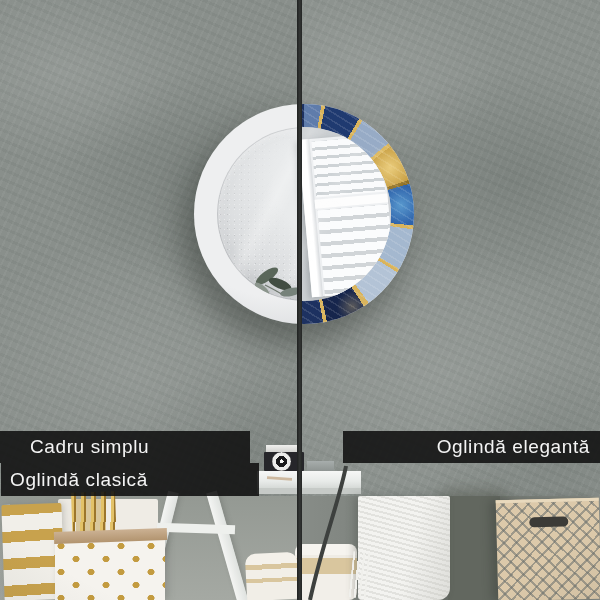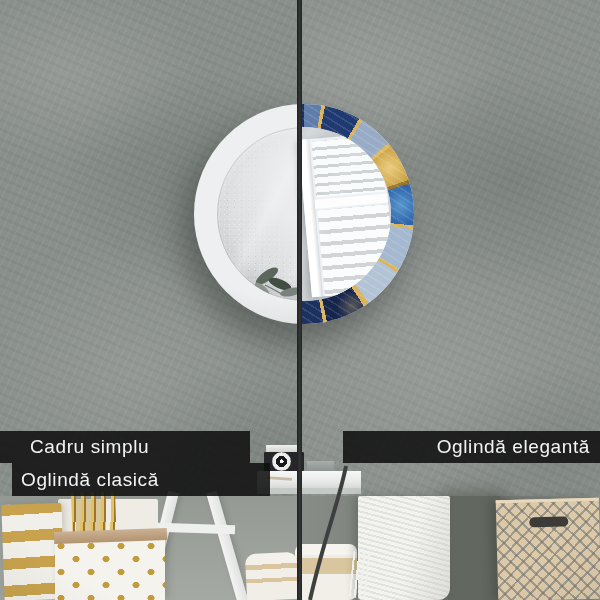--- a/index.html
+++ b/index.html
@@ -133,21 +133,21 @@
 
   
   .vignette{inset:0;z-index:40;pointer-events:none;
     background:radial-gradient(ellipse 120% 110% at 50% 42%, transparent 58%, rgba(33,42,38,.24) 100%);}
   .divider{left:297px;top:0;width:5px;height:600px;z-index:50;
     background:linear-gradient(90deg,#1f2120,#343635 55%,#232524);}
 
   .bar{display:flex;align-items:center;z-index:60;background:rgba(16,16,16,.88);
     color:#f4f4f4;font-size:19px;font-weight:300;letter-spacing:.6px;white-space:nowrap;}
   .bar-lt{left:0;top:431px;width:250px;height:32px;padding-left:30px;}
-  .bar-lb{left:12px;top:463px;width:258px;height:33px;padding-left:9px;}
+  .bar-lb{left:1px;top:463px;width:258px;height:33px;padding-left:9px;}
   .bar-rt{left:343px;top:431px;width:257px;height:32px;justify-content:flex-end;padding-right:10px;}
   .bar-rb{left:343px;top:463px;width:257px;height:33px;justify-content:center;}
 
   
   .z2{z-index:2}.z3{z-index:3}.z4{z-index:4}.z5{z-index:5}
   .z6{z-index:6}.z7{z-index:7}.z8{z-index:8}.z9{z-index:9}
 </style>
 </head>
 <body>
 

